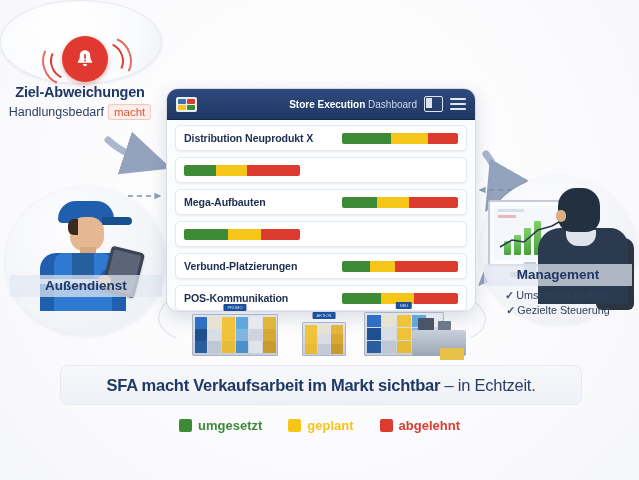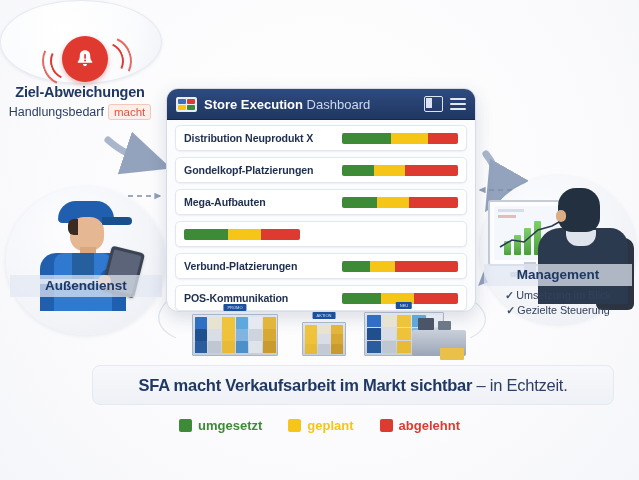--- a/index.html
+++ b/index.html
@@ -80,21 +80,21 @@
 
   
   #dashboard{position:absolute;left:166px;top:88px;width:308px;height:222px;
      background:#fbfcfe;border-radius:12px;border:1px solid #d6dbe6;
      box-shadow:0 6px 18px rgba(30,50,90,.16);overflow:hidden;}
   #dash-header{height:30px;background:linear-gradient(#2e4a7d,#1f3763);
      display:flex;align-items:center;padding:0 9px;gap:7px;border-bottom:1px solid #16294d;}
   #dash-logo{width:21px;height:15px;background:#e9edf4;border-radius:2px;position:relative;flex:0 0 auto;
      display:grid;grid-template-columns:1fr 1fr;grid-template-rows:1fr 1fr;gap:1px;padding:2px;box-sizing:border-box;}
   #dash-logo i{display:block;border-radius:1px;}
-  #dash-title{flex:1;text-align:left;font-size:13px;color:#ffffff;font-weight:bold;white-space:nowrap;}
+  #dash-title{flex:1;text-align:right;font-size:10px;color:#ffffff;font-weight:bold;white-space:nowrap;}
   #dash-title span{font-weight:normal;color:#cfd9ea;}
   #dash-card-icon{width:17px;height:14px;border:1.6px solid #dde4ef;border-radius:2px;position:relative;flex:0 0 auto;}
   #dash-card-icon:before{content:"";position:absolute;left:1px;top:1px;width:6px;height:10px;background:#dde4ef;}
   #dash-menu-icon{width:16px;height:12px;flex:0 0 auto;display:flex;flex-direction:column;justify-content:space-between;}
   #dash-menu-icon b{display:block;height:2px;background:#e2e8f2;border-radius:1px;}
 
   #dash-rows{padding:5px 8px 8px 8px;}
   .kpi-row{display:flex;align-items:center;background:#ffffff;border:1px solid #e3e7ef;
      border-radius:5px;height:24px;margin-bottom:6px;padding:0 8px;
      box-shadow:0 1px 1.5px rgba(40,60,100,.07);}
@@ -114,21 +114,21 @@
   #counter{position:absolute;right:0;bottom:4px;width:54px;height:26px;
      background:linear-gradient(#c9d0da,#9aa5b5);border-radius:2px;}
   #counter:before{content:"";position:absolute;left:6px;top:-12px;width:16px;height:12px;background:#4a5668;border-radius:1px;}
   #counter:after{content:"";position:absolute;left:26px;top:-9px;width:13px;height:9px;background:#6d7889;border-radius:1px;}
   #counter-box{position:absolute;right:2px;bottom:-4px;width:24px;height:12px;background:#e8c04a;border-radius:1px;}
   #floor-line{position:absolute;left:0;right:0;top:4px;height:1px;background:#e3e7ee;}
 
   
   #caption-band{position:absolute;left:60px;top:365px;width:520px;height:38px;
      background:linear-gradient(#f7f8fb,#eef1f6);border-radius:8px;border:1px solid #e6e9f0;
-     display:flex;align-items:center;justify-content:center;margin-left:32px;}
+     display:flex;align-items:center;justify-content:center;}
   #caption-text{font-size:16.5px;font-weight:bold;color:#1f3864;white-space:nowrap;letter-spacing:-.25px;}
   #caption-text span{font-weight:normal;color:#2c3e63;}
 
   
   #legend{position:absolute;left:0;top:418px;width:639px;display:flex;
      align-items:center;justify-content:center;gap:26px;}
   .legend-item{display:flex;align-items:center;gap:6px;font-size:13px;font-weight:bold;}
   .legend-swatch{width:13px;height:13px;border-radius:2px;display:block;}
 
   
@@ -253,21 +253,20 @@
     <div id="dash-rows">
         <div class="kpi-row">
           <div class="kpi-label">Distribution Neuprodukt X</div>
           <div class="kpi-bar">
             <i style="width: 42%; background: rgb(61, 139, 55);"></i>
             <i style="width: 32%; background: rgb(245, 197, 24);"></i>
             <i style="width: 26%; background: rgb(221, 59, 47);"></i>
           </div>
         </div>
         <div class="kpi-row">
-          <div class="kpi-label">Gondelkopf-Platzierungen</div>
           <div class="kpi-bar">
             <i style="width: 28%; background: rgb(61, 139, 55);"></i>
             <i style="width: 26%; background: rgb(245, 197, 24);"></i>
             <i style="width: 46%; background: rgb(221, 59, 47);"></i>
           </div>
         </div>
         <div class="kpi-row">
           <div class="kpi-label">Mega-Aufbauten</div>
           <div class="kpi-bar">
             <i style="width: 30%; background: rgb(61, 139, 55);"></i>

